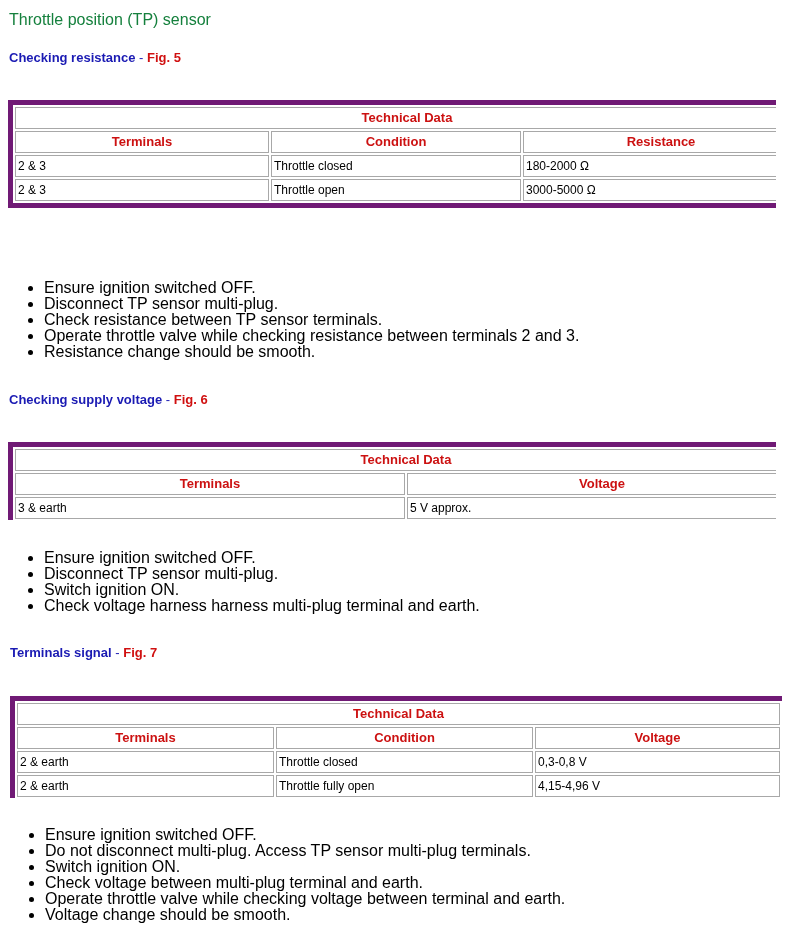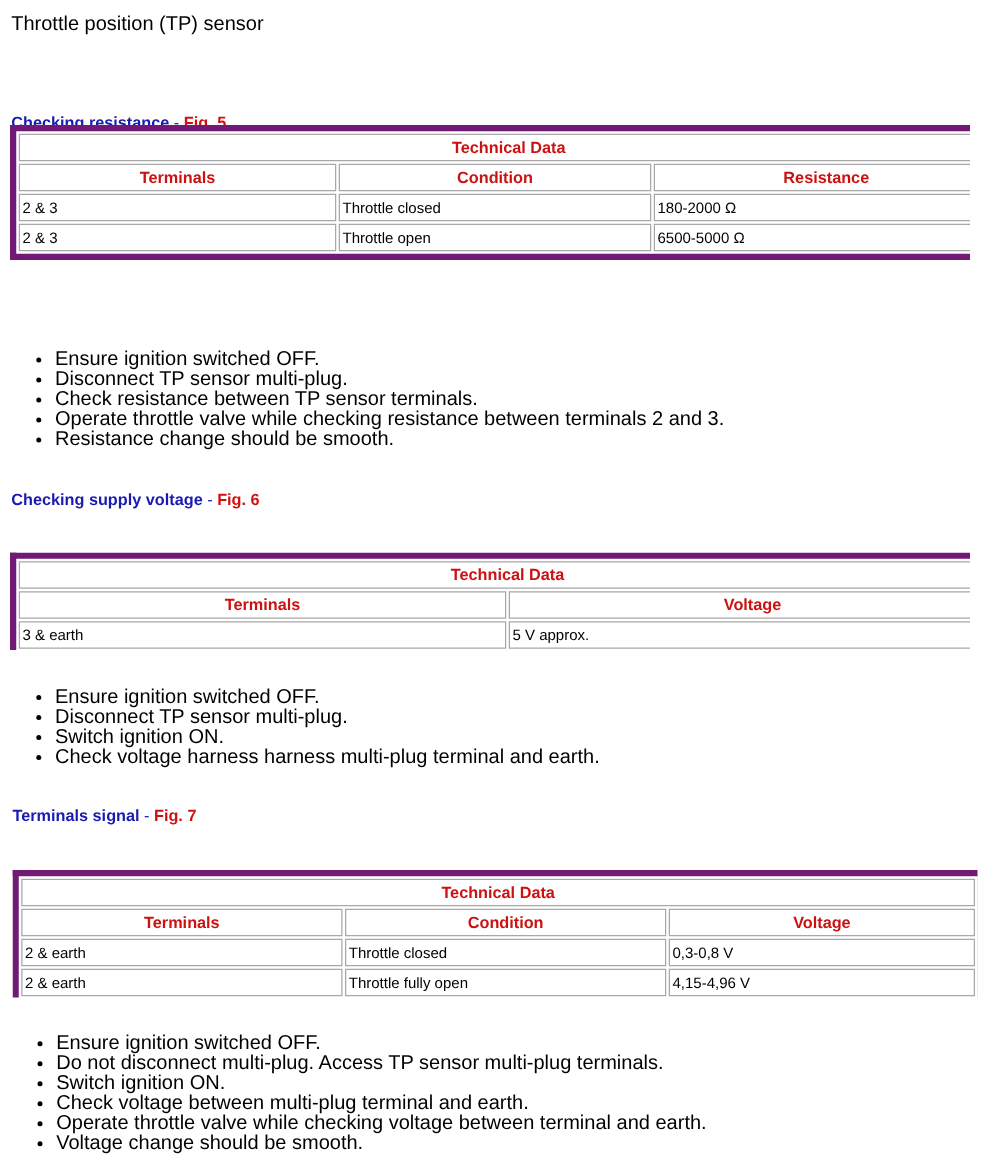--- a/index.html
+++ b/index.html
@@ -15,21 +15,21 @@
       font-family: "Liberation Sans", sans-serif;
       font-size: 12px;
       color: #000000;
     }
     .page-title {
       position: absolute;
       left: 9px;
       top: 11px;
       font-size: 16px;
       font-weight: normal;
-      color: #000000;
+      color: #15803d;
       margin: 0;
       white-space: nowrap;
     }
     .section-heading {
       position: absolute;
       left: 9px;
       font-size: 13px;
       font-weight: bold;
       margin: 0;
       white-space: nowrap;
@@ -79,21 +79,21 @@
       font-size: 16px;
       line-height: 16px;
     }
     ul.steps li { padding-left: 0; }
   </style>
 </head>
 <body>
 
 <h1 class="page-title">Throttle position (TP) sensor</h1>
 
-<h2 class="section-heading" style="top:50px;margin-top:40px;">
+<h2 class="section-heading" style="top:50px;">
   <span class="sec-label">Checking resistance</span><span class="sec-sep"> - </span><span class="sec-fig">Fig. 5</span>
 </h2>
 
 <div class="table-clip" style="top:100px; width:768px; height:150px;">
   <table class="tech" style="width:790px;">
     <colgroup>
         <col style="width:254px">
         <col style="width:250px">
         <col style="width:276px">
       </colgroup>
@@ -107,21 +107,21 @@
       <th>Resistance</th>
     </tr>
     <tr>
       <td>2 &amp; 3</td>
       <td>Throttle closed</td>
       <td>180-2000 Ω</td>
     </tr>
     <tr>
       <td>2 &amp; 3</td>
       <td>Throttle open</td>
-      <td>6500-5000 Ω</td>
+      <td>3000-5000 Ω</td>
     </tr>
   </tbody>
     </table>
 </div>
 
 <ul class="steps" style="top:280px;">
   <li>Ensure ignition switched OFF.</li>
   <li>Disconnect TP sensor multi-plug.</li>
   <li>Check resistance between TP sensor terminals.</li>
   <li>Operate throttle valve while checking resistance between terminals 2 and 3.</li>

